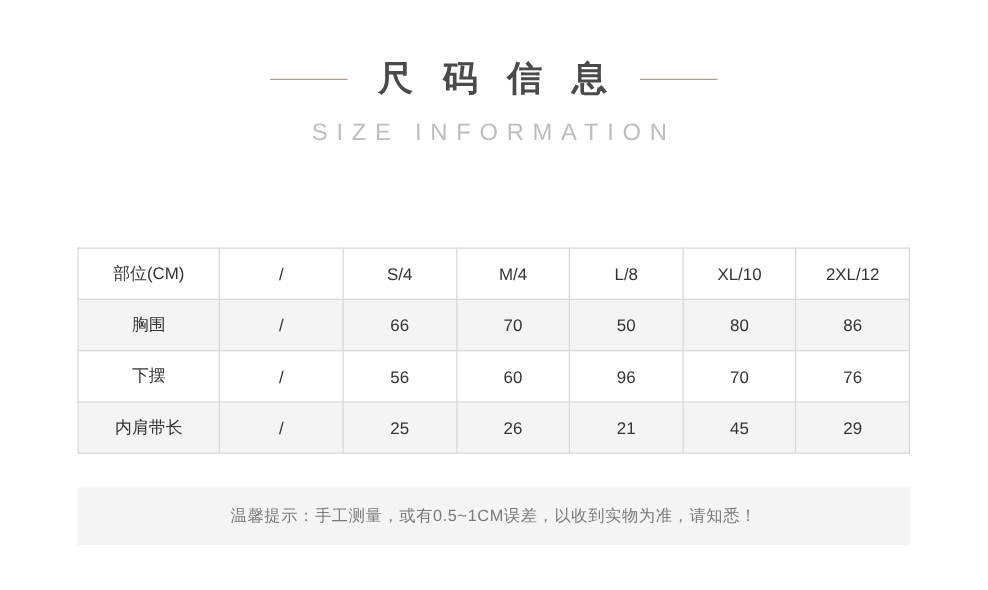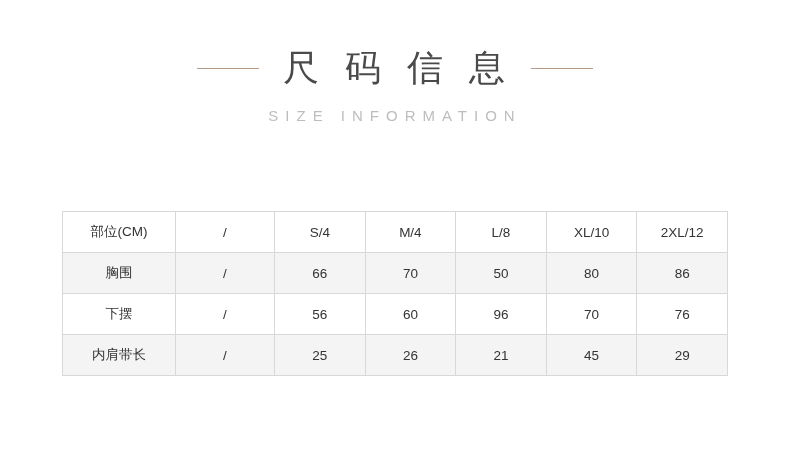--- a/index.html
+++ b/index.html
@@ -35,42 +35,41 @@
     align-items: center;
     justify-content: center;
     gap: 18px;
   }
   .title-rule {
     width: 62px;
     height: 1px;
     background: #b79a86;
   }
   .main-title {
-    font-size: 36px;
+    font-size: 28px;
     letter-spacing: 8px;
     color: #4a4a4a;
-    font-weight: 400;
+    font-weight: 700;
     white-space: nowrap;
     padding-left: 6px;
   }
   .sub-title {
     margin-top: 14px;
-    font-size: 15px;
+    font-size: 19px;
     letter-spacing: 7px;
     color: #bdbdbd;
     font-weight: 400;
   }
 
   
   .size-table-wrap {
     position: absolute;
     top: 198px;
     left: 62px;
     width: 606px;
-    margin-top: 13px;
   }
   table.size-table {
     width: 666px;
     border-collapse: collapse;
     table-layout: fixed;
   }
   table.size-table td {
     border: 1px solid #d8d8d8;
     height: 38px;
     text-align: center;
@@ -163,14 +162,17 @@
           <td>25</td>
           <td>26</td>
           <td>21</td>
           <td>45</td>
           <td>29</td>
         </tr>
       </tbody>
     </table>
   </div>
 
+  <div class="note-bar">
+    <span class="note-text">温馨提示：手工测量，或有0.5~1CM误差，以收到实物为准，请知悉！</span>
+  </div>
 
 </div>
 
 </body></html>

